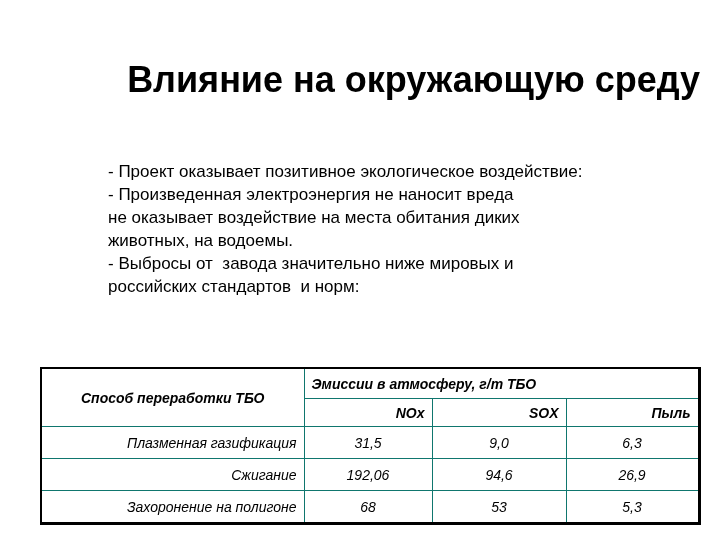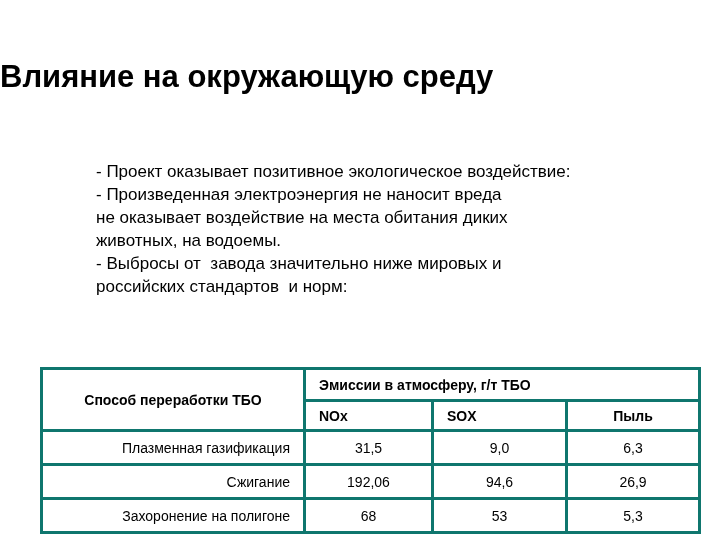--- a/index.html
+++ b/index.html
@@ -14,31 +14,31 @@
     background: #ffffff;
     overflow: hidden;
     font-family: "Liberation Sans", sans-serif;
     color: #000000;
   }
   .slide-title {
     position: absolute;
     top: 59px;
     left: 0;
     width: 700px;
-    text-align: left;
-    font-size: 31px;
+    text-align: right;
+    font-size: 36px;
     font-weight: bold;
     letter-spacing: 0px;
     white-space: pre;
     color: #000000;
   }
   .body-text {
     position: absolute;
     top: 160px;
-    left: 96px;
+    left: 108px;
     width: 560px;
     font-size: 17px;
     line-height: 23px;
     color: #000000;
   }
   .body-text-line {
     white-space: pre;   
   }
   .emissions-table-wrap {
     position: absolute;
@@ -46,25 +46,26 @@
     left: 40px;
   }
   table.emissions-table {
     border-collapse: collapse;
     table-layout: fixed;
     width: 658px;
     font-size: 14px;
     color: #000000;
   }
   table.emissions-table td, table.emissions-table th {
-    border: 3px solid #0f766e;
-    padding: 0 13px;
+    border: 1px solid #0f766e;
+    padding: 0 7px;
     vertical-align: middle;
     overflow: hidden;
     white-space: pre;
+    font-style: italic;
   }
   
   table.emissions-table {
     border: 2px solid #000000;
     border-right-width: 3px;
     border-bottom-width: 3px;
   }
   th.method-head {
     vertical-align: top;
     text-align: center;
@@ -73,22 +74,22 @@
   }
   th.group-head {
     text-align: left;
     font-weight: bold;
     height: 29px;
   }
   th.col-head {
     font-weight: bold;
     height: 27px;
   }
-  th.col-head.center { text-align: left; }
-  th.col-head.left   { text-align: center; }
+  th.col-head.center { text-align: right; }
+  th.col-head.left   { text-align: right; }
   td.method-cell {
     text-align: right;
     height: 31px;
     font-weight: normal;
   }
   td.value-cell {
     text-align: center;
     height: 31px;
     font-weight: normal;
   }

